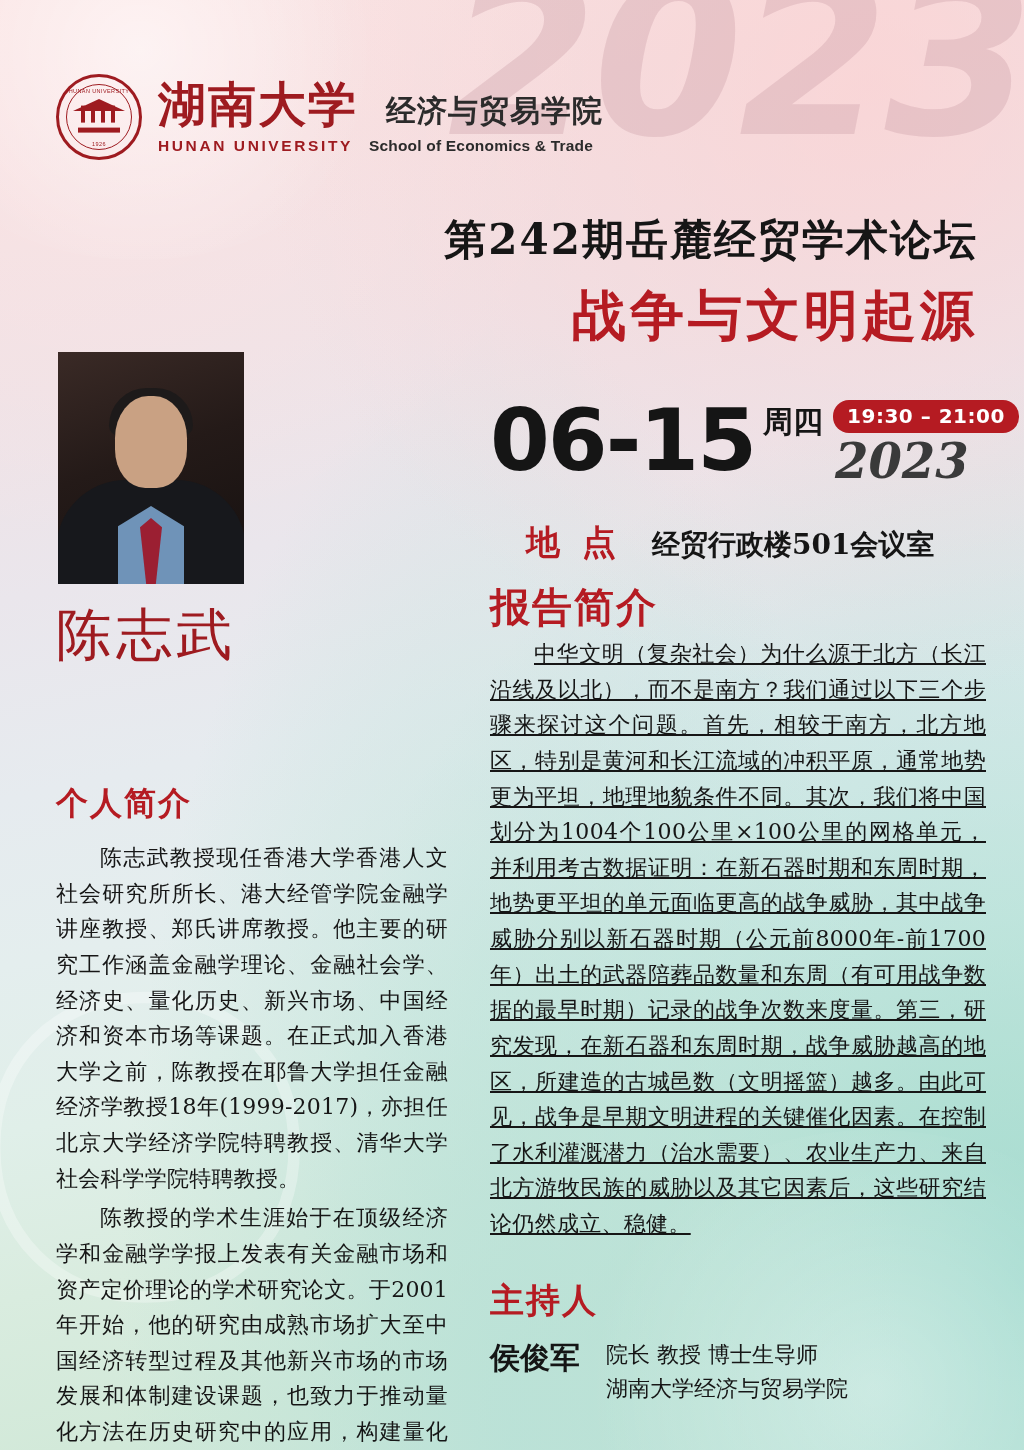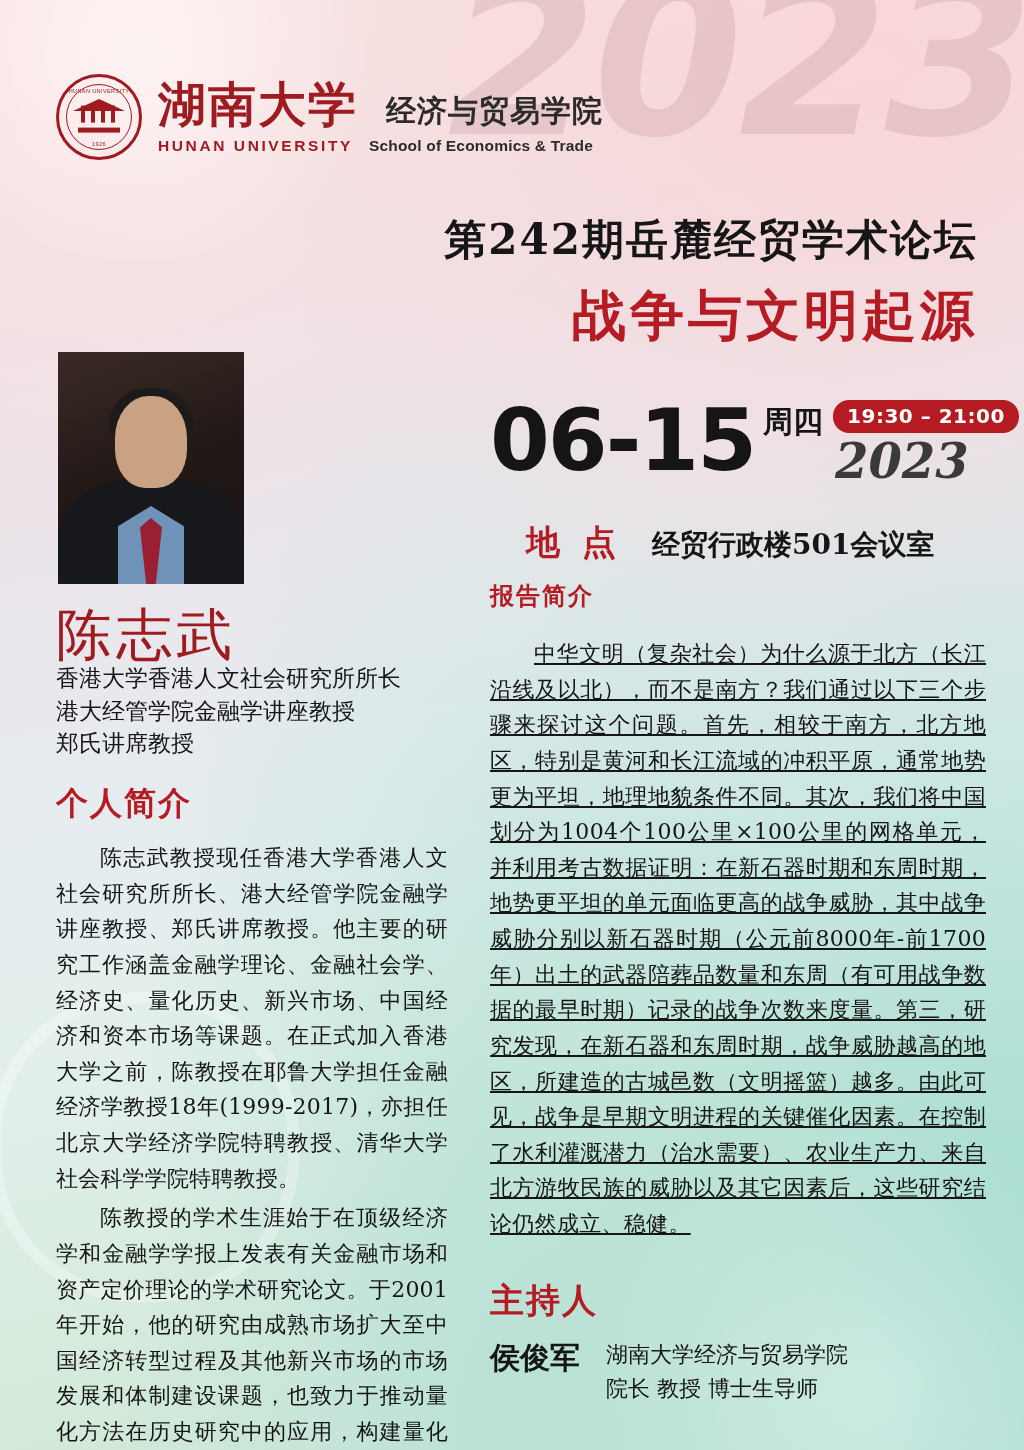--- a/index.html
+++ b/index.html
@@ -285,21 +285,21 @@
     margin-left: 14px;
     white-space: nowrap;
   }
 
   
   .abstract-head {
     position: absolute;
     top: 580px;
     left: 490px;
     font-family: "DejaVu Serif", serif;
-    font-size: 24px;
+    font-size: 40px;
     font-weight: bold;
     color: #b51b22;
     letter-spacing: 2px;
   }
   .abstract-body {
     position: absolute;
     top: 636px;
     left: 490px;
     width: 496px;
     font-family: "DejaVu Serif", serif;
@@ -504,38 +504,33 @@
     <div class="location-value">经贸行政楼501会议室</div>
   </div>
 
   <div class="abstract-head">报告简介</div>
   <div class="abstract-body">中华文明（复杂社会）为什么源于北方（长江沿线及以北），而不是南方？我们通过以下三个步骤来探讨这个问题。首先，相较于南方，北方地区，特别是黄河和长江流域的冲积平原，通常地势更为平坦，地理地貌条件不同。其次，我们将中国划分为1004个100公里×100公里的网格单元，并利用考古数据证明：在新石器时期和东周时期，地势更平坦的单元面临更高的战争威胁，其中战争威胁分别以新石器时期（公元前8000年-前1700年）出土的武器陪葬品数量和东周（有可用战争数据的最早时期）记录的战争次数来度量。第三，研究发现，在新石器和东周时期，战争威胁越高的地区，所建造的古城邑数（文明摇篮）越多。由此可见，战争是早期文明进程的关键催化因素。在控制了水利灌溉潜力（治水需要）、农业生产力、来自北方游牧民族的威胁以及其它因素后，这些研究结论仍然成立、稳健。</div>
 
   <div class="host-head">主持人</div>
   <div class="host-row">
     <div class="host-name">侯俊军</div>
     <div class="host-affil">
+      <div>院长 教授 博士生导师</div>
       <div>湖南大学经济与贸易学院</div>
-      <div>院长 教授 博士生导师</div>
     </div>
   </div>
 
   <div class="photo">
     <div class="shoulders"></div>
     <div class="hair"></div>
     <div class="face"></div>
     <div class="shirt"></div>
     <div class="tie"></div>
   </div>
 
   <div class="speaker-name">陈志武</div>
-  <div class="speaker-titles">
-    <div>香港大学香港人文社会研究所所长</div>
-    <div>港大经管学院金融学讲座教授</div>
-    <div>郑氏讲席教授</div>
-  </div>
   <div class="bio-head">个人简介</div>
   <div class="bio-body">
     <p>陈志武教授现任香港大学香港人文社会研究所所长、港大经管学院金融学讲座教授、郑氏讲席教授。他主要的研究工作涵盖金融学理论、金融社会学、经济史、量化历史、新兴市场、中国经济和资本市场等课题。在正式加入香港大学之前，陈教授在耶鲁大学担任金融经济学教授18年(1999-2017)，亦担任北京大学经济学院特聘教授、清华大学社会科学学院特聘教授。</p>
     <p>陈教授的学术生涯始于在顶级经济学和金融学学报上发表有关金融市场和资产定价理论的学术研究论文。于2001年开始，他的研究由成熟市场扩大至中国经济转型过程及其他新兴市场的市场发展和体制建设课题，也致力于推动量化方法在历史研究中的应用，构建量化历史数据库、考古数据库，并从2013年开始举办一年一度的“量化历史讲习班”和“国际量化历史年会”。</p>
   </div>
 
 </div>
 
 </body></html>

